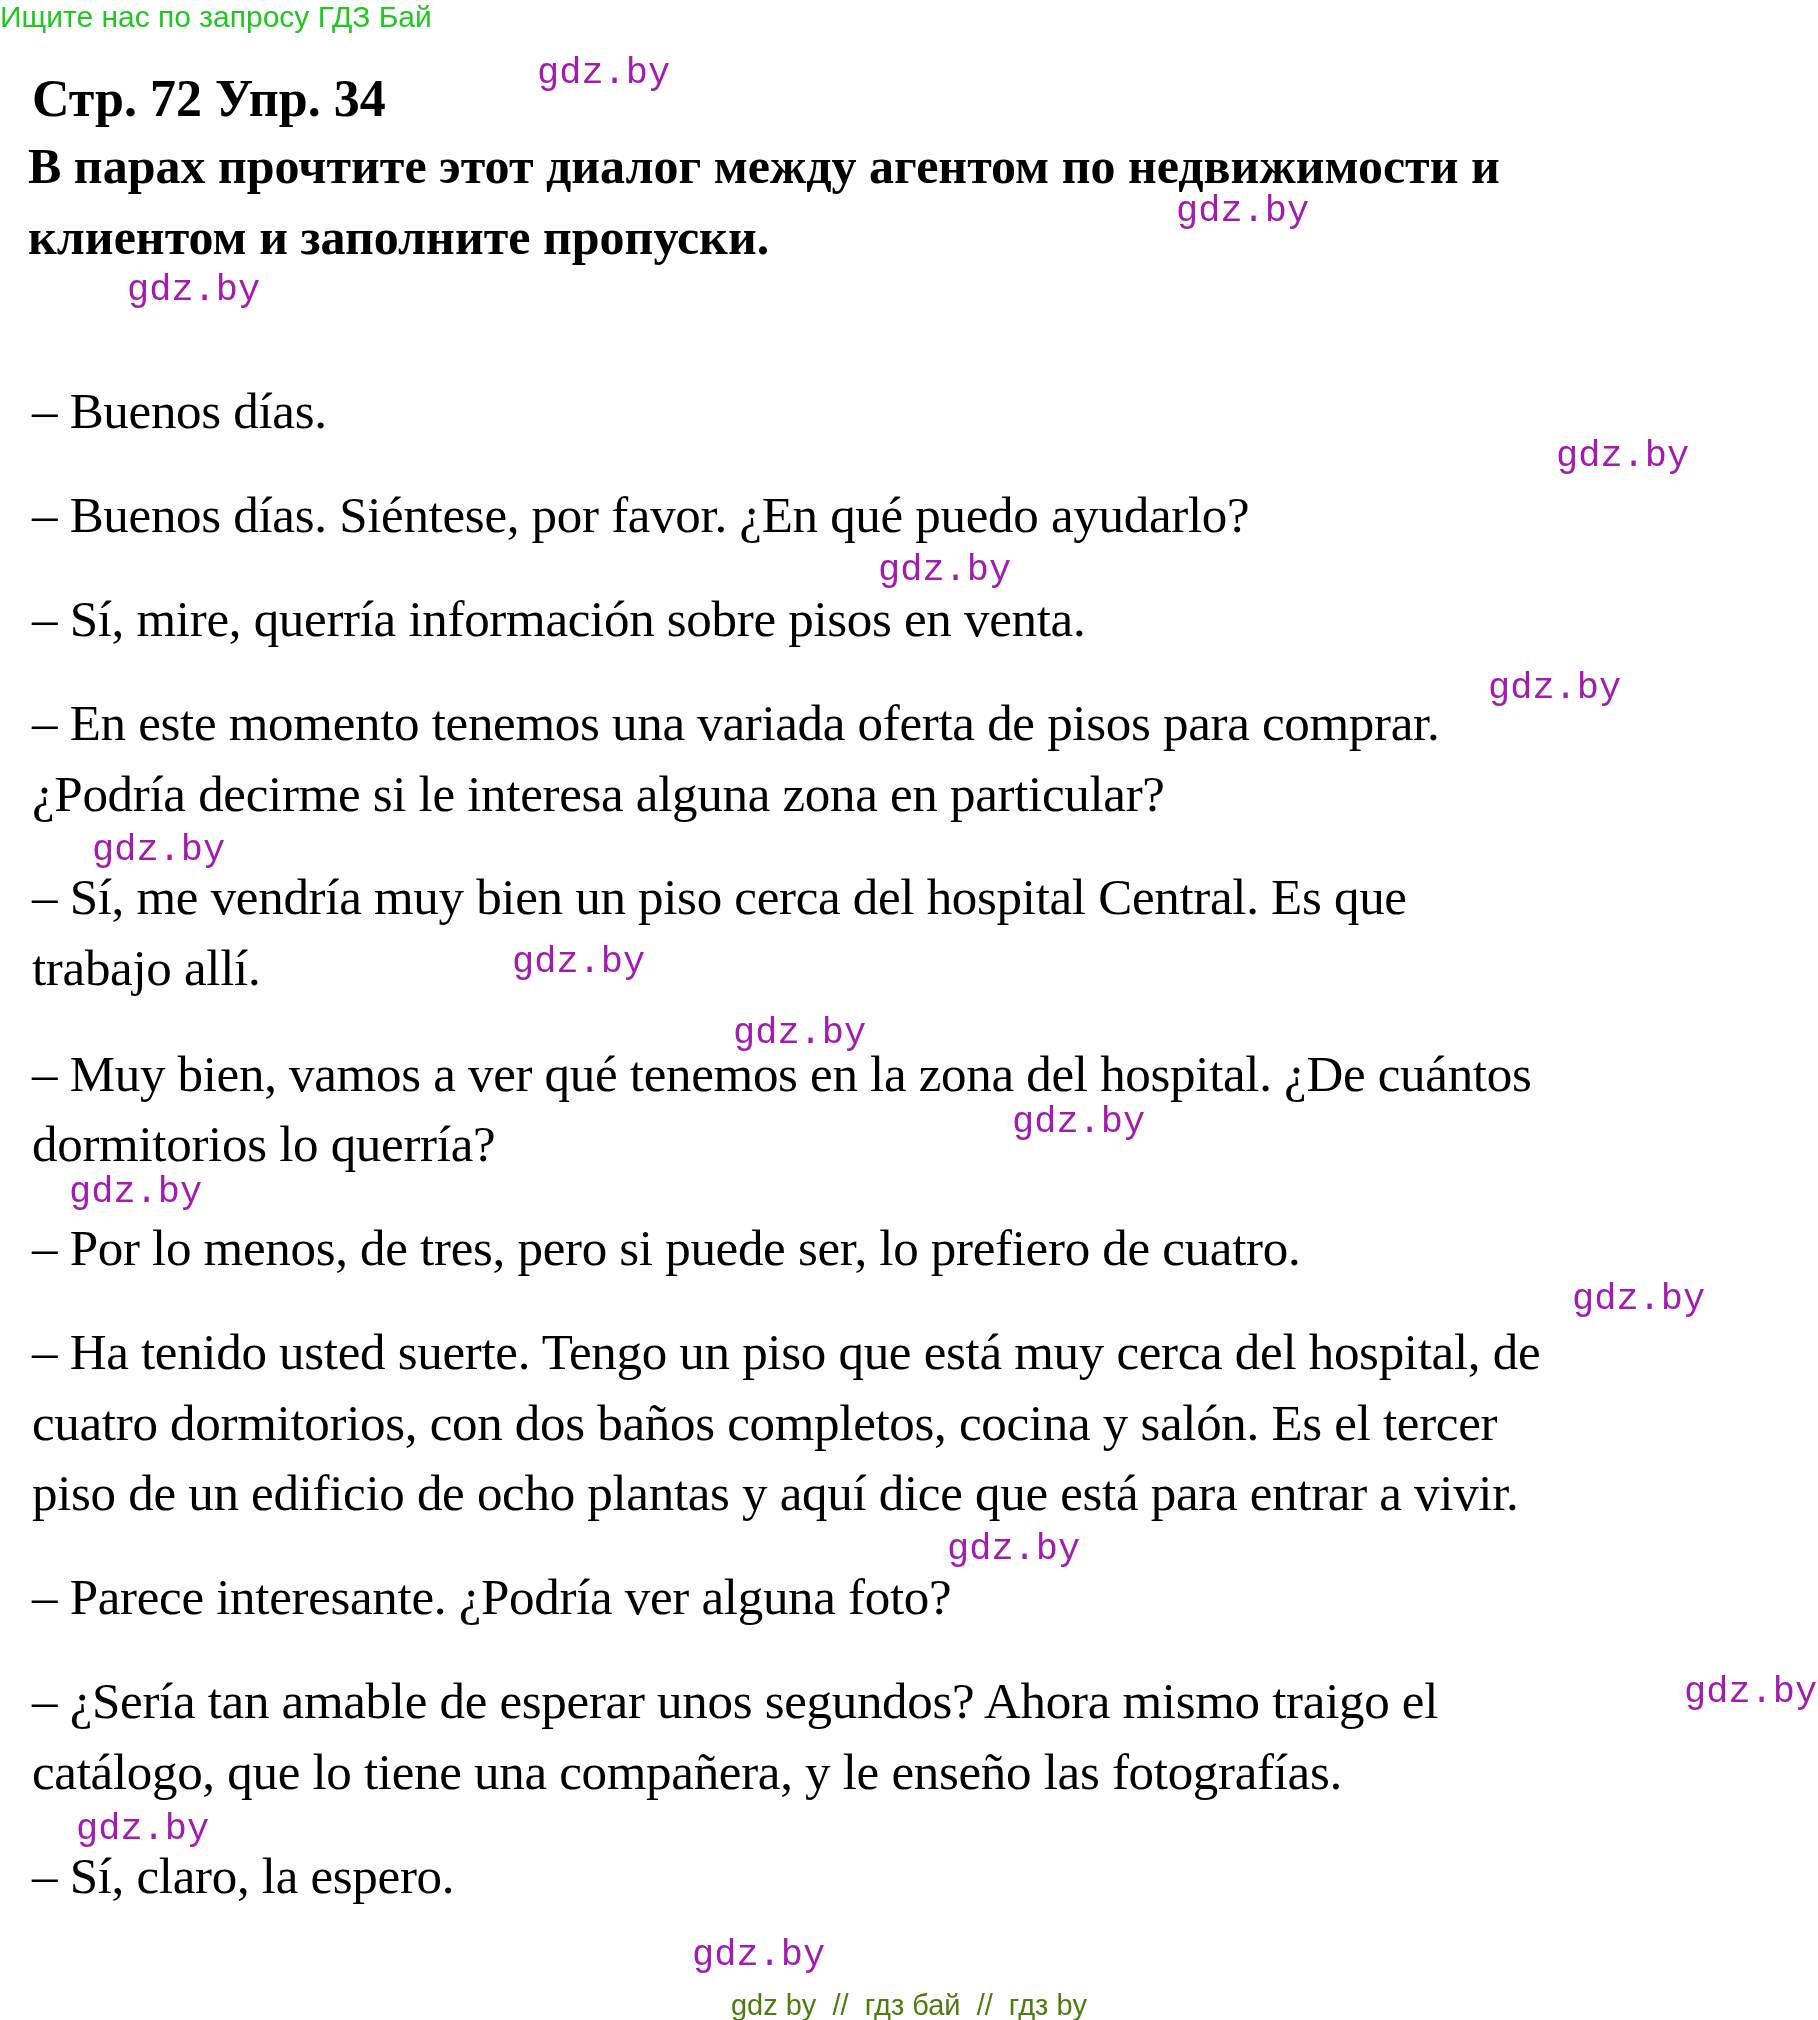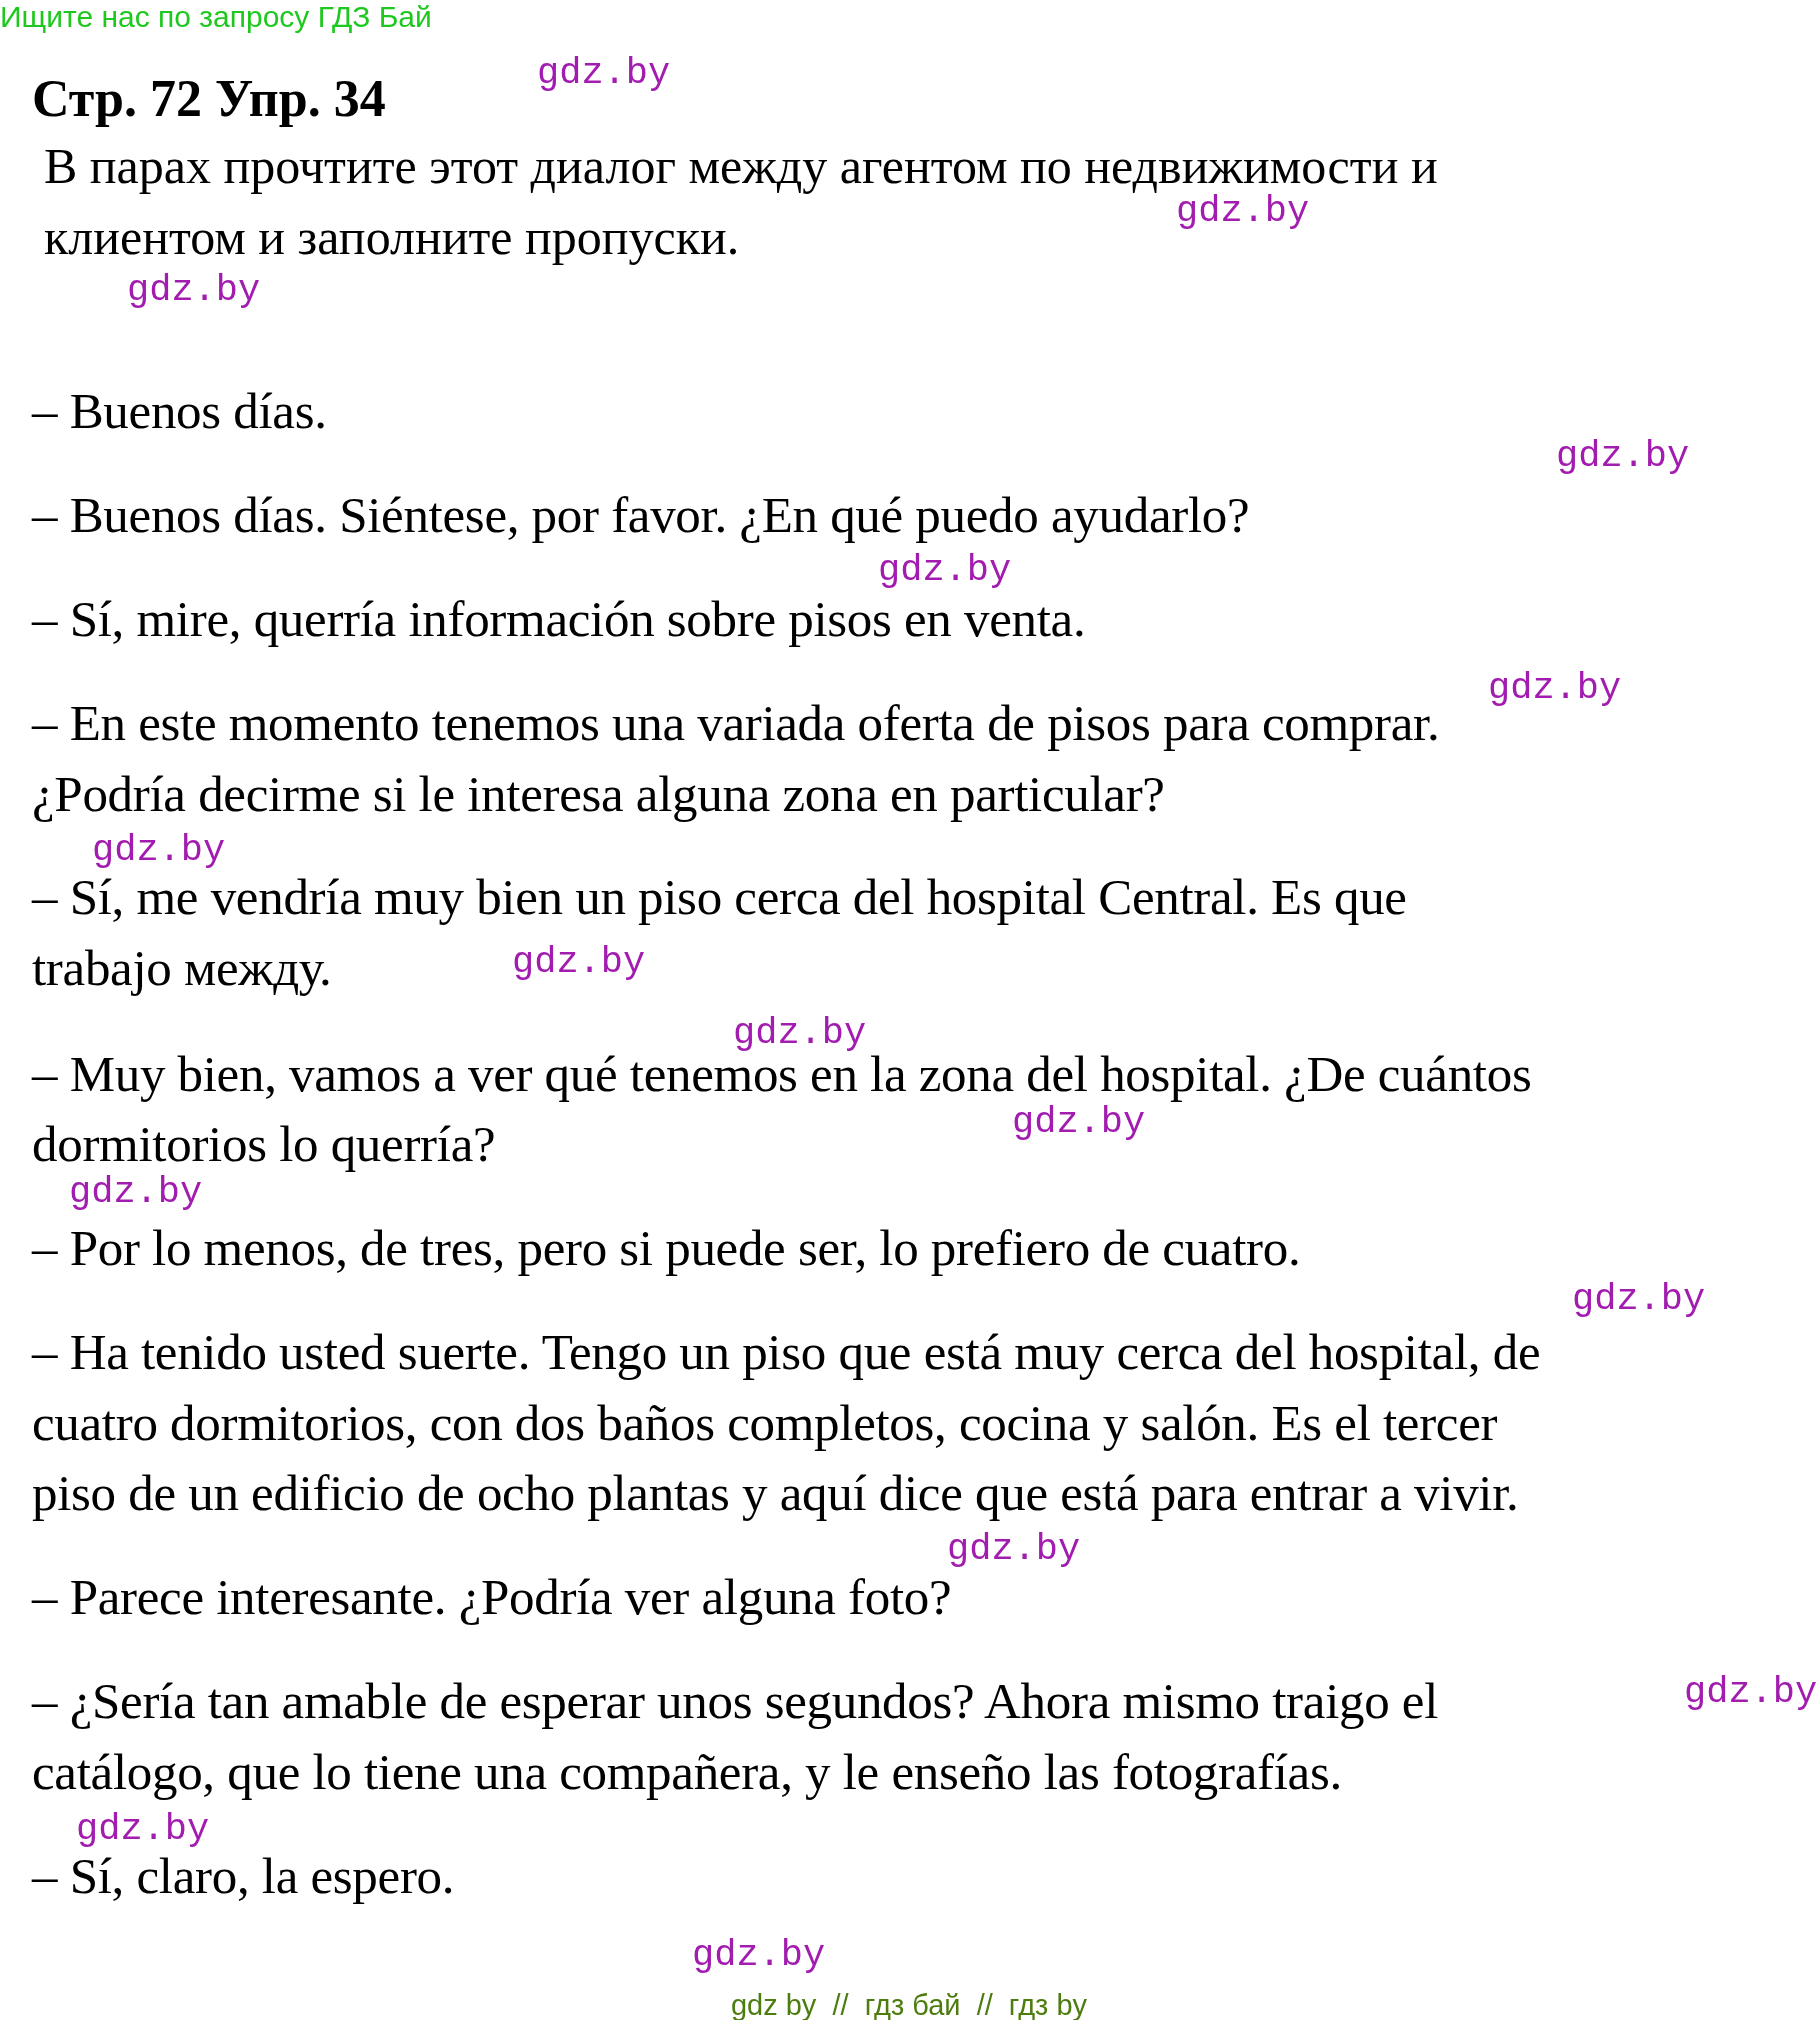--- a/index.html
+++ b/index.html
@@ -10,21 +10,21 @@
     .banner {
       position: absolute; top: 0; left: 0; width: 1818px; text-align: left;
       font-family: "Liberation Sans", sans-serif; font-size: 30px; color: #1ec81e;
       line-height: 33px;
     }
     .title {
       position: absolute; left: 32px; top: 69px; font-weight: bold; font-size: 52px;
       line-height: 59px; white-space: nowrap;
     }
     .task {
-      position: absolute; left: 44px; font-weight: normal; font-size: 50px;
+      position: absolute; left: 28px; font-weight: bold; font-size: 50px;
       line-height: 59px; white-space: nowrap;
     }
     .line {
       position: absolute; left: 32px; font-size: 51px; line-height: 59px;
       white-space: nowrap; letter-spacing: -0.3px;
     }
     .wm {
       position: absolute; font-family: Liberation Mono, monospace; font-size: 37px;
       color: #a21caf; line-height: 29px; white-space: nowrap;
     }
@@ -43,21 +43,21 @@
 <div class="task" style="top:137px">В парах прочтите этот диалог между агентом по недвижимости и</div>
 <div class="task" style="top:208px">клиентом и заполните пропуски.</div>
 
 <div>
   <div class="line" style="top:382px">– Buenos días.</div>
   <div class="line" style="top:486px">– Buenos días. Siéntese, por favor. ¿En qué puedo ayudarlo?</div>
   <div class="line" style="top:590px">– Sí, mire, querría información sobre pisos en venta.</div>
   <div class="line" style="top:694px">– En este momento tenemos una variada oferta de pisos para comprar.</div>
   <div class="line" style="top:765px">¿Podría decirme si le interesa alguna zona en particular?</div>
   <div class="line" style="top:868px">– Sí, me vendría muy bien un piso cerca del hospital Central. Es que</div>
-  <div class="line" style="top:939px">trabajo между.</div>
+  <div class="line" style="top:939px">trabajo allí.</div>
   <div class="line" style="top:1045px">– Muy bien, vamos a ver qué tenemos en la zona del hospital. ¿De cuántos</div>
   <div class="line" style="top:1115px">dormitorios lo querría?</div>
   <div class="line" style="top:1219px">– Por lo menos, de tres, pero si puede ser, lo prefiero de cuatro.</div>
   <div class="line" style="top:1323px">– Ha tenido usted suerte. Tengo un piso que está muy cerca del hospital, de</div>
   <div class="line" style="top:1394px">cuatro dormitorios, con dos baños completos, cocina y salón. Es el tercer</div>
   <div class="line" style="top:1464px">piso de un edificio de ocho plantas y aquí dice que está para entrar a vivir.</div>
   <div class="line" style="top:1568px">– Parece interesante. ¿Podría ver alguna foto?</div>
   <div class="line" style="top:1672px">– ¿Sería tan amable de esperar unos segundos? Ahora mismo traigo el</div>
   <div class="line" style="top:1743px">catálogo, que lo tiene una compañera, y le enseño las fotografías.</div>
   <div class="line" style="top:1847px">– Sí, claro, la espero.</div>

